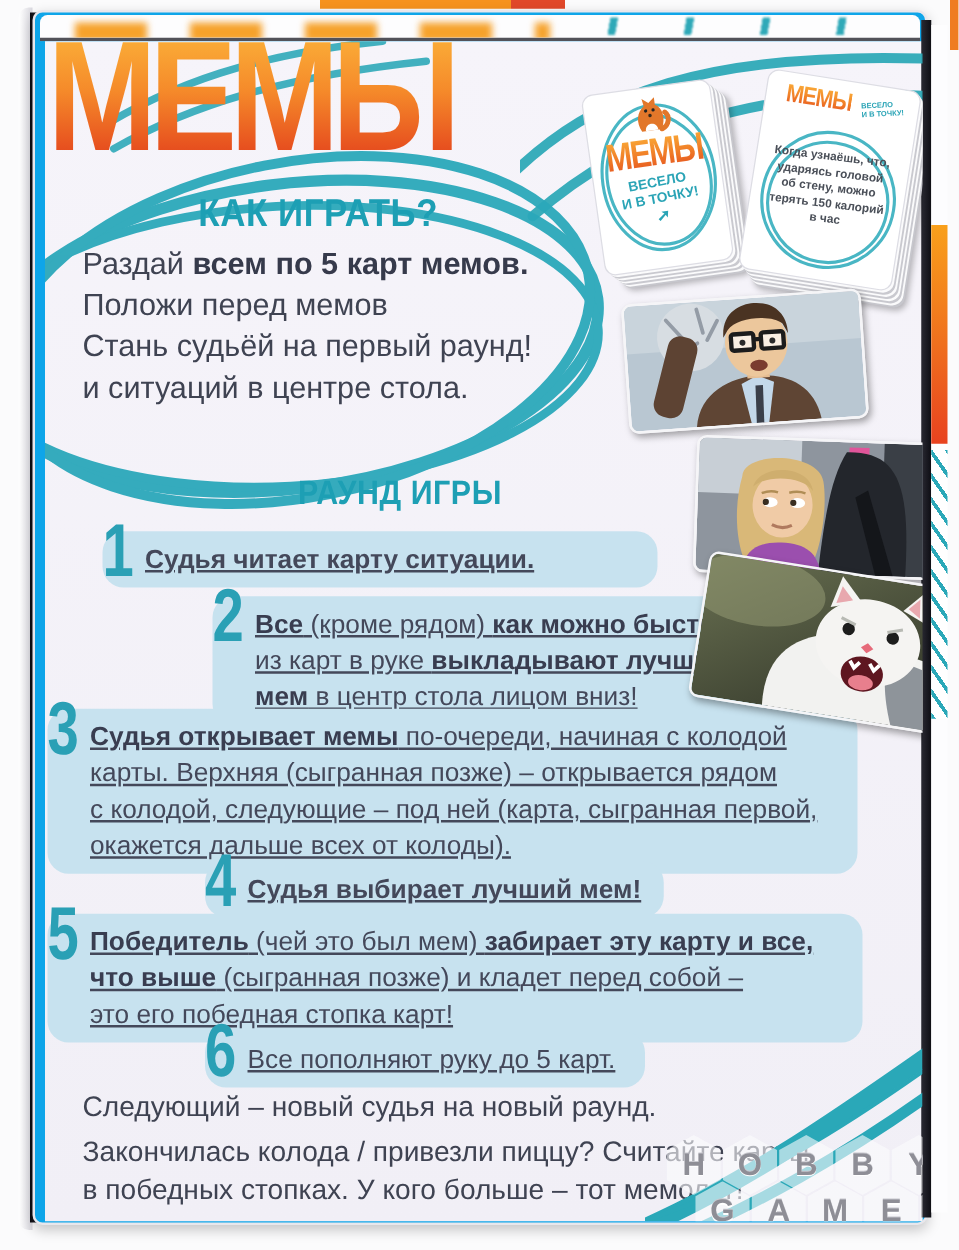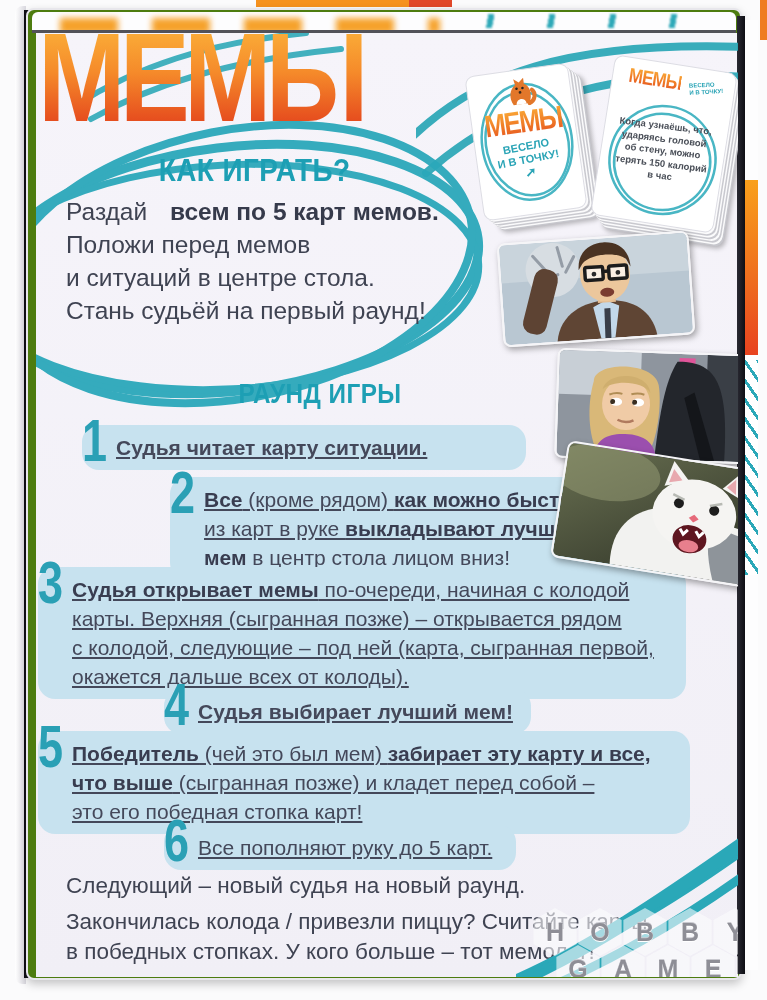--- a/index.html
+++ b/index.html
@@ -15,21 +15,21 @@
   .gap-left{position:absolute;left:24px;top:10px;width:10px;height:968px;
     background:linear-gradient(90deg,#0c0c12,#2a2a33);}
   .gap-right{position:absolute;left:737px;top:16px;width:8px;height:958px;
     background:linear-gradient(90deg,#2a2a33,#0e0e14);}
   .tray-right{position:absolute;left:745px;top:20px;width:13px;height:950px;background:#fdfdfe;}
   .tray-orange{position:absolute;left:0;top:160px;width:100%;height:175px;
     background:linear-gradient(180deg,#f9a01b,#ef6f1e 55%,#e8421f);}
   .tray-stripes{position:absolute;left:0;top:340px;width:100%;height:215px;
     background:repeating-linear-gradient(55deg,#2aa8b8 0 3px,#ffffff 3px 11px);}
   
-  .box{position:absolute;left:26px;top:8px;width:716px;height:972px;background:#4d7c0f;
+  .box{position:absolute;left:26px;top:8px;width:716px;height:972px;background:#0ea5e9;
        border-radius:8px;border:2px solid #e8e7ec;box-sizing:border-box;
        box-shadow:0 4px 10px rgba(0,0,0,.22);}
   .lid-top{position:absolute;left:4px;top:2px;right:4px;height:18px;background:#fdfdfe;
        border-bottom:3px solid rgba(24,24,34,.75);overflow:hidden;border-radius:6px 6px 0 0;}
   .lid-top .smudge{position:absolute;top:6px;left:28px;width:380px;height:16px;filter:blur(3px);
        background:repeating-linear-gradient(90deg,#f6a22b 0 58px,transparent 58px 92px);}
   .lid-top .tealmark{position:absolute;top:2px;left:430px;width:260px;height:14px;filter:blur(1px);
        background:repeating-linear-gradient(100deg,transparent 0 26px,#2fa9b8 26px 32px,transparent 32px 60px);}
   .face{position:absolute;left:8px;top:23px;width:702px;height:944px;overflow:hidden;
         background:linear-gradient(180deg,#f6f4fa,#f1eff6);}
@@ -39,21 +39,21 @@
     letter-spacing:-7px;transform:scale(.82,.98);transform-origin:left top;
     background:linear-gradient(180deg,#fcb53b 4%,#f58a2a 46%,#e7511f 82%,#d93d1c);
     -webkit-background-clip:text;background-clip:text;color:transparent;}
   
   .h-teal{position:absolute;z-index:2;color:#1d9fb4;font-weight:700;white-space:nowrap;
     transform:scaleX(.9);transform-origin:center top;letter-spacing:.5px;}
   .how-heading{left:112px;top:120px;font-size:31px;}
   .round-heading{left:134px;top:346px;width:300px;text-align:center;font-size:27px;}
   
   .intro{position:absolute;left:30px;top:162px;z-index:2;font-size:24.5px;line-height:33px;color:#3f4352;}
-  .intro b{color:#363a4b;margin-left:16px;}
+  .intro b{color:#363a4b;}
   
   .step{position:absolute;z-index:3;}
   .step .num{position:absolute;left:0;top:-14px;z-index:2;font-weight:700;font-size:60px;line-height:1;
     color:#2aa0b5;transform:scaleX(.75);transform-origin:left top;}
   .step .bubble{display:inline-block;background:#c7e2ef;border-radius:17px;color:#44485a;
     font-size:21px;line-height:29px;padding:8px 18px 8px 34px;white-space:nowrap;text-decoration:underline;}
   .step b{color:#393d50;}
   .s1{left:46px;top:392px;} .s1 .bubble{min-width:392px;font-weight:700;}
   .s2{left:134px;top:444px;} .s2 .bubble{min-width:352px;}
   .s3{left:2px;top:534px;}  .s3 .bubble{min-width:596px;}
@@ -148,22 +148,22 @@
           <path d="M5,172 C95,140 160,98 228,50" stroke-width="3.5"></path>
         </g>
       </svg>
 
       <div class="title">МЕМЫ</div>
 
       <div class="h-teal how-heading">КАК ИГРАТЬ?</div>
       <div class="intro" id="intro">
           <div><span>Раздай </span><b>всем по 5 карт мемов.</b></div>
           <div><span>Положи перед мемов</span></div>
+          <div><span>Стань судьёй на первый раунд!</span></div>
           <div><span>и ситуаций в центре стола.</span></div>
-          <div><span>Стань судьёй на первый раунд!</span></div>
         </div>
 
       <div class="deck deck-back">
         <div class="cb-inner">
           <svg class="decor" style="left:3px;top:6px" width="98" height="134" viewBox="0 0 98 134">
             <g stroke="#49b6c4" stroke-width="2.5" fill="none">
               <ellipse cx="49" cy="66" rx="45" ry="58"></ellipse>
               <ellipse cx="49" cy="68" rx="41" ry="52" transform="rotate(-6 49 68)"></ellipse>
             </g>
           </svg>

